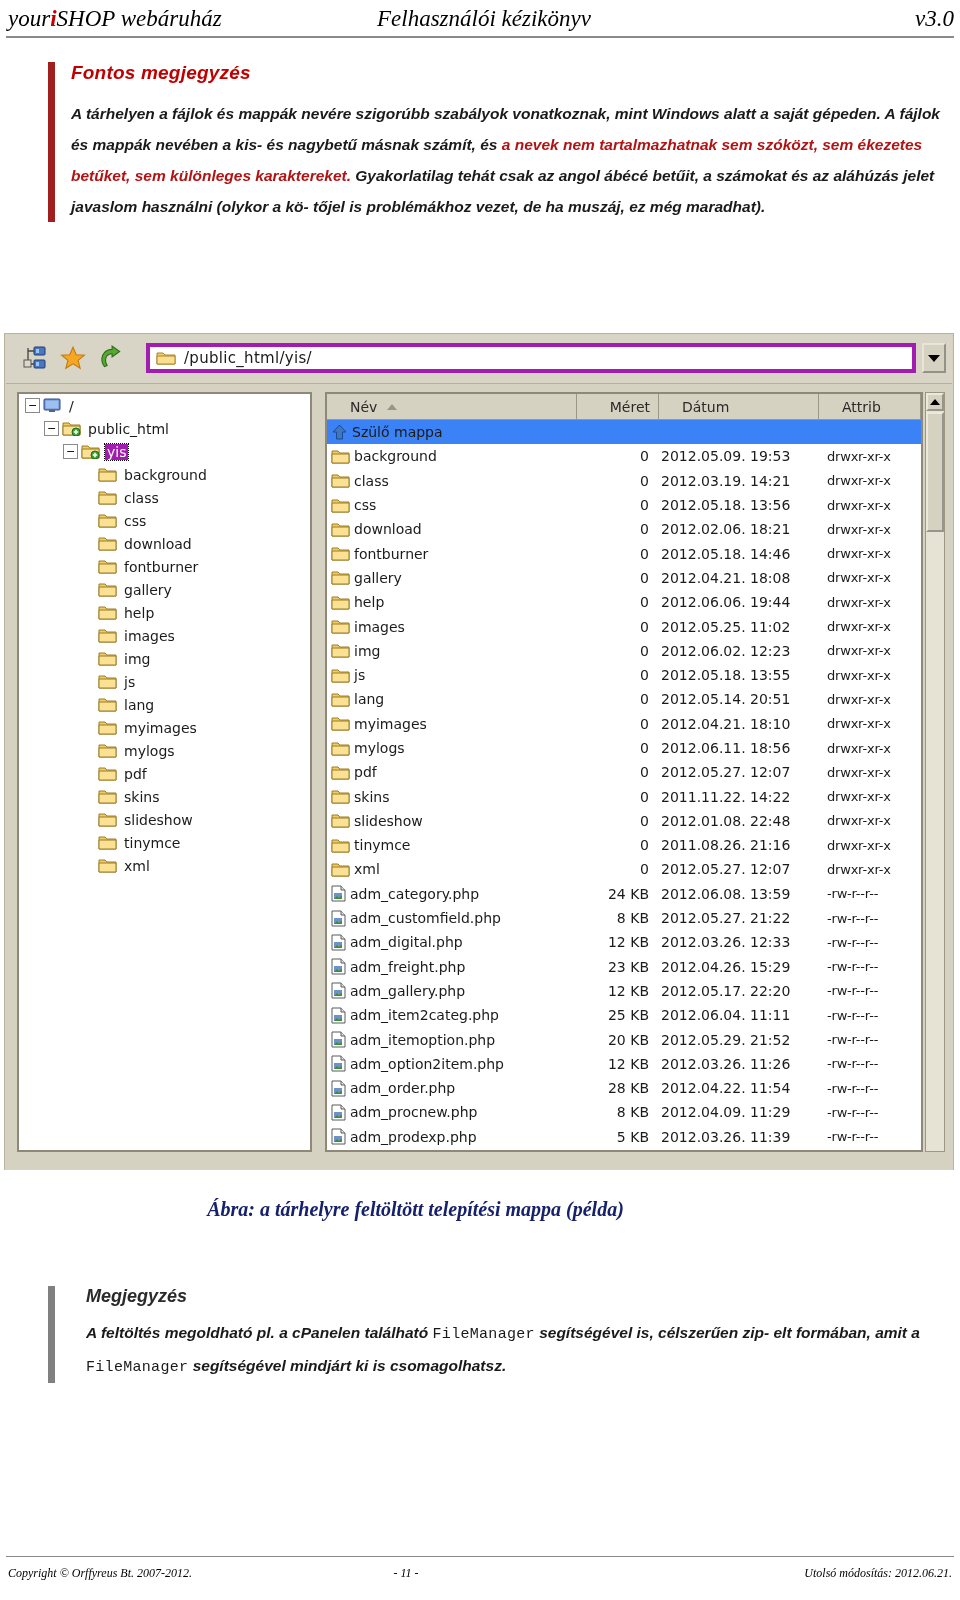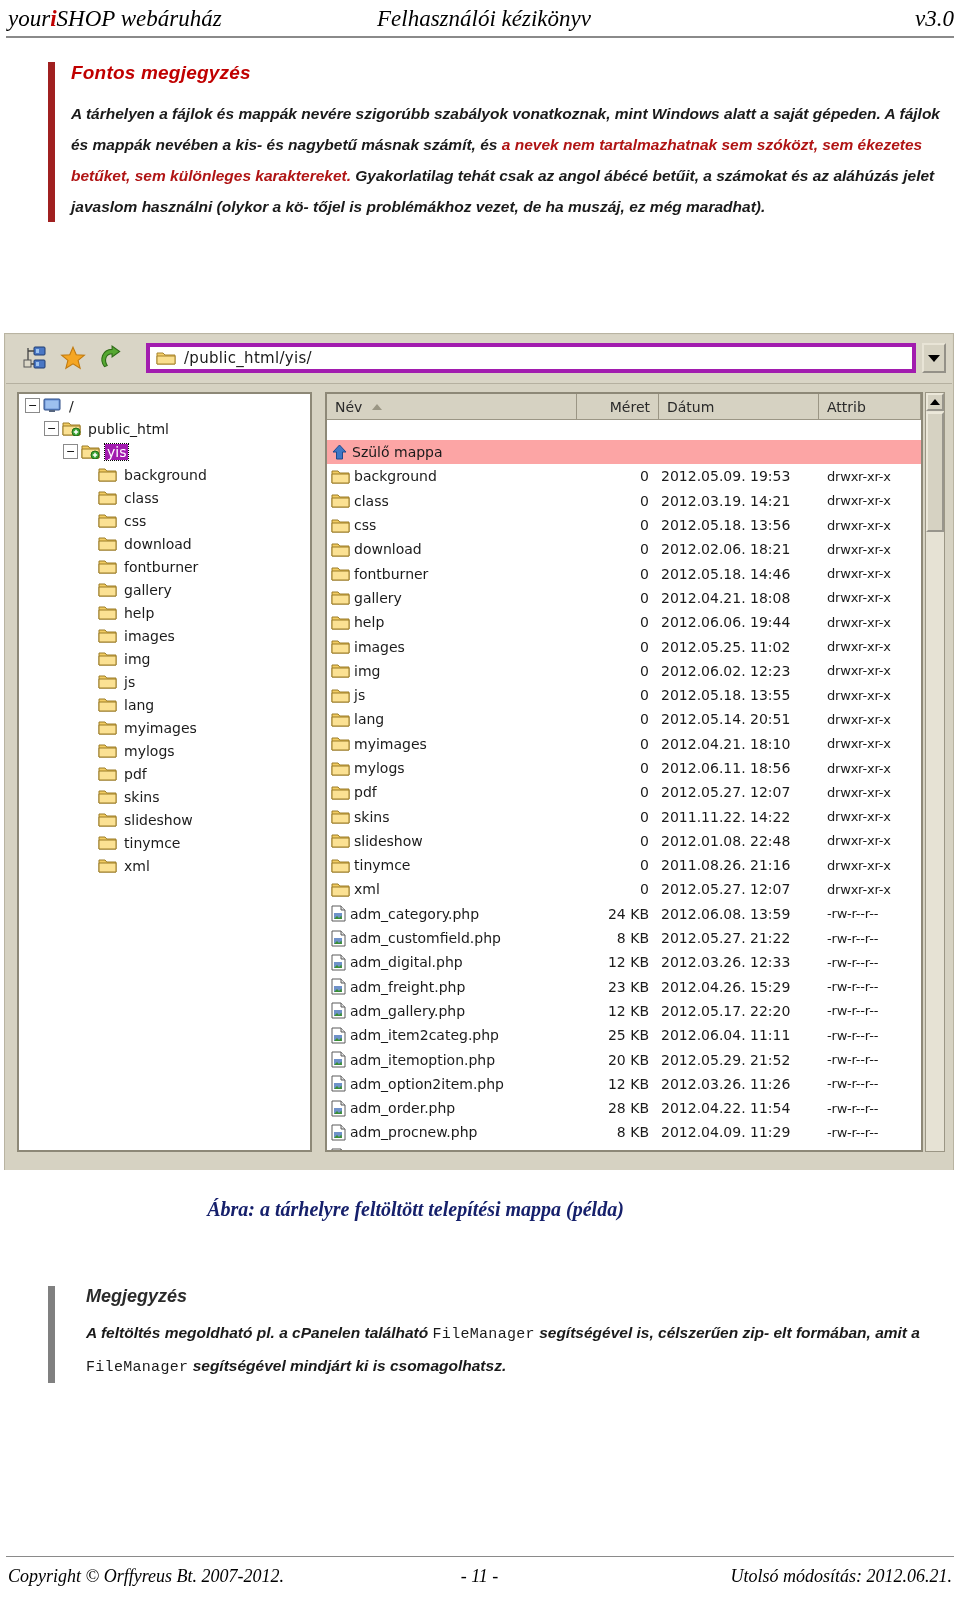--- a/index.html
+++ b/index.html
@@ -118,38 +118,38 @@
     position:absolute;left:320px;top:58px;right:30px;bottom:20px;
     background:#fff;border:2px solid #8d8877;box-sizing:border-box;
     overflow:hidden;
   }
   .list-head{
     display:flex;height:25px;background:#d6d2c2;
     border-bottom:1px solid #9b9685;
     font-family:"DejaVu Sans",sans-serif;font-size:14px;color:#2a2a2a;
   }
   .list-head > div{
-    display:flex;align-items:center;padding-left:8px;
+    display:flex;align-items:center;padding-left:23px;
     border-right:1px solid #9b9685;box-sizing:border-box;
   }
   .col-name{width:250px;}
   .col-size{width:82px;justify-content:flex-end;padding-right:8px;}
   .col-date{width:160px;}
   .col-attr{flex:1;}
   .sort-asc{
     margin-left:10px;width:0;height:0;
     border-left:5px solid transparent;border-right:5px solid transparent;
     border-bottom:6px solid #9a9684;
   }
   .list-row{
     display:flex;height:24.3px;align-items:center;
     font-family:"DejaVu Sans",sans-serif;font-size:14px;color:#1b1b1b;
     white-space:nowrap;
   }
-  .list-row.parent-row{background:#fca5a5;margin-top:20px;}
+  .list-row.parent-row{background:#3b82f6;}
   .list-row .c-name{
     width:250px;display:flex;align-items:center;padding-left:4px;
     box-sizing:border-box;
   }
   .list-row .c-name .ri{margin-right:4px;display:flex;flex:0 0 auto;}
   .list-row .c-size{
     width:82px;text-align:right;padding-right:10px;box-sizing:border-box;
   }
   .list-row .c-date{width:160px;padding-left:2px;box-sizing:border-box;}
   .list-row .c-attr{flex:1;padding-left:8px;box-sizing:border-box;
@@ -199,24 +199,24 @@
     font-style:normal;font-weight:normal;font-size:15px;letter-spacing:.3px;
   }
 
   
   .foot-rule{
     position:absolute;left:6px;top:1556px;width:948px;height:0;
     border-top:1.5px solid #8a8a8a;
   }
   .footer{
     position:absolute;left:0;top:1562px;width:960px;height:30px;
-    font-family:"Liberation Serif",serif;font-style:italic;font-size:18px;color:#000;
+    font-family:"Liberation Serif",serif;font-style:italic;font-size:12px;color:#000;
   }
   .foot-left{position:absolute;left:8px;top:4px;}
-  .foot-center{position:absolute;left:0;top:4px;width:959px;text-align:center;}
+  .foot-center{position:absolute;left:0;top:4px;width:812px;text-align:center;}
   .foot-right{position:absolute;right:8px;top:4px;}
 </style>
 </head>
 <body>
 
 <div class="page-header">
   <div class="hdr-left">
     <span>your</span><span class="i-red">i</span><span>SHOP webáruház</span>
   </div>
   <div class="hdr-center">Felhasználói kézikönyv</div>

